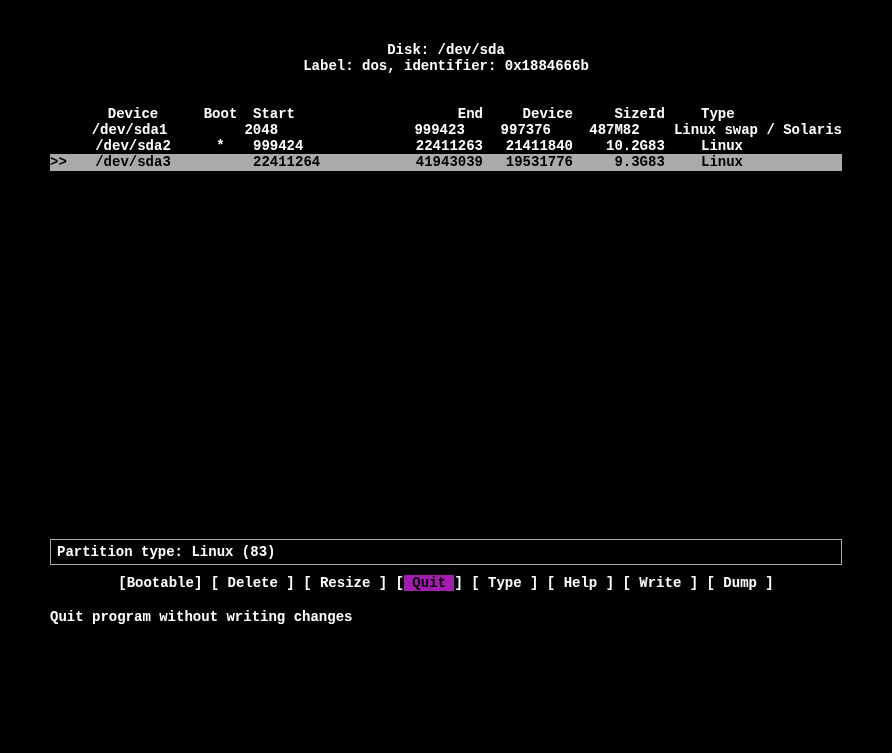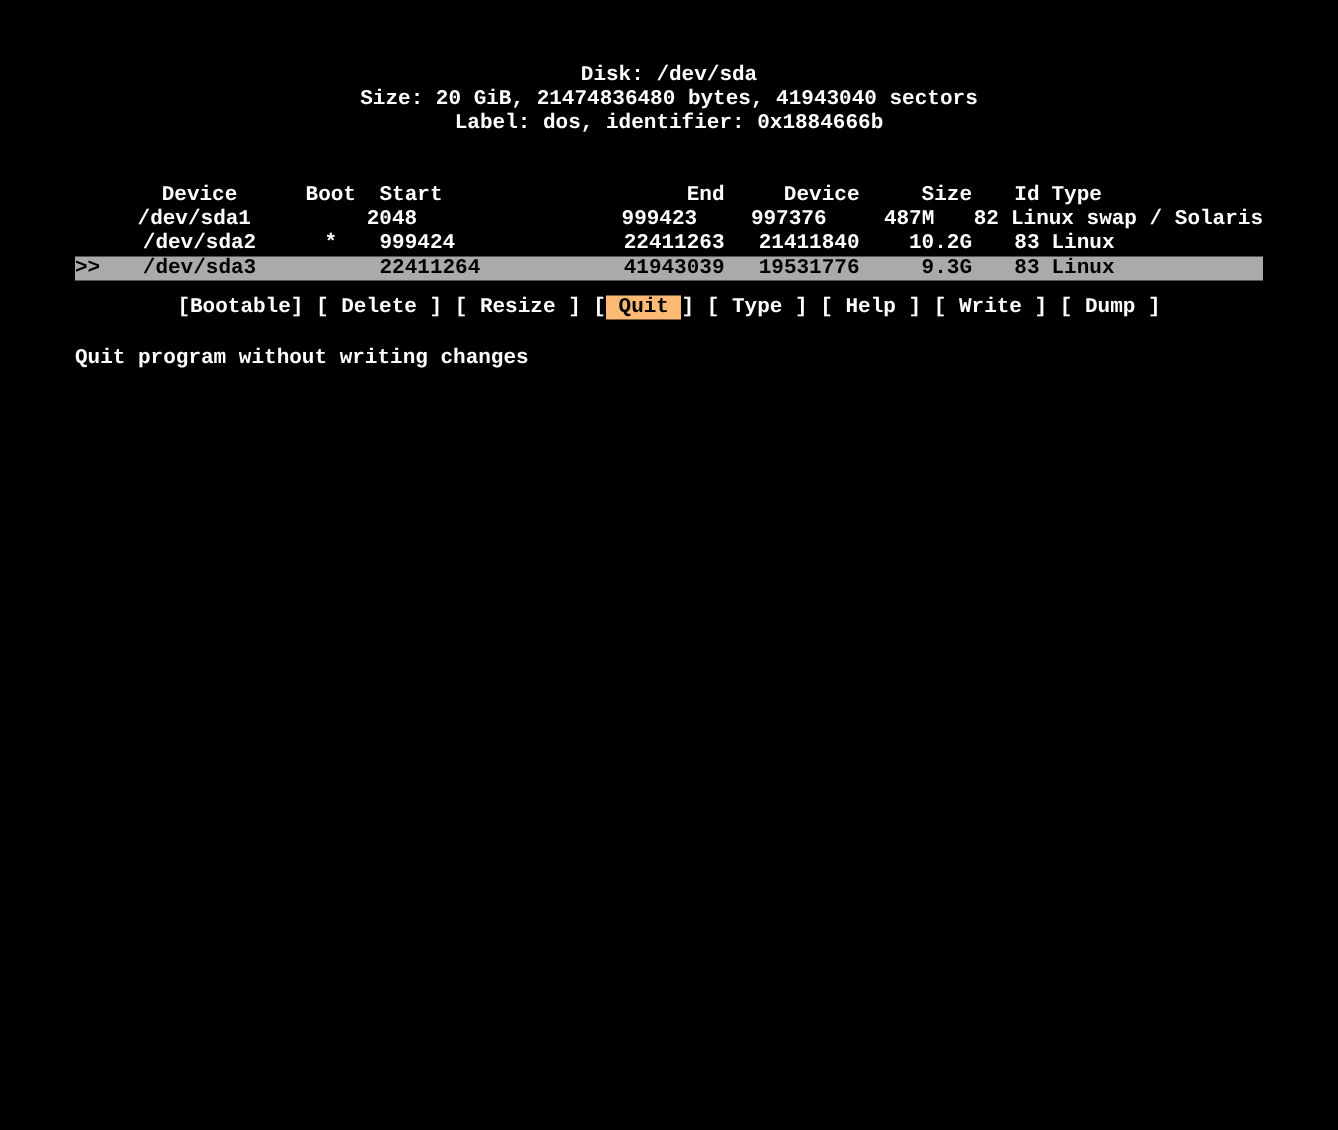--- a/index.html
+++ b/index.html
@@ -35,51 +35,50 @@
       background: #aaa;
       color: #000;
     }
     .col-pointer { width: 28px; text-align: left; }
     .col-device { width: 110px; text-align: center; }
     .col-boot { width: 65px; text-align: center; }
     .col-start { width: 140px; text-align: left; }
     .col-end { width: 90px; text-align: right; }
     .col-sectors { width: 90px; text-align: right; }
     .col-size { width: 75px; text-align: right; }
-    .col-id { width: 45px; text-align: right; }
+    .col-id { width: 45px; }
     .col-type { flex: 1; text-align: left; padding-left: 8px; }
     .status-box {
       border: 1px solid #aaa;
       margin-top: 368px;
       padding: 4px 6px;
       line-height: 1.2;
     }
     .menu {
       margin-top: 10px;
       text-align: center;
       white-space: nowrap;
     }
     .menu-item {
       display: inline;
     }
     .menu-item.selected .menu-inner {
-      background: #fdba74;
+      background: #a21caf;
       color: #000;
     }
     .hint {
       margin-top: 18px;
     }
   </style>
 </head>
 <body>
 
 <div class="container">
   <div class="header">
     <div>Disk: /dev/sda</div>
-    <div>Size: 20 GiB, 21474836480 bytes, 41943040 sectors</div>
     <div>Label: dos, identifier: 0x1884666b</div>
   </div>
 
   <div class="table">
     <div class="row">
       <span class="col-pointer"></span>
       <span class="col-device">Device</span>
       <span class="col-boot">Boot</span>
       <span class="col-start">Start</span>
       <span class="col-end">End</span>
@@ -88,17 +87,20 @@
       <span class="col-id">Id</span>
       <span class="col-type">Type</span>
     </div>
     <div id="partition-rows">
         <div class="row"><span class="col-pointer"></span><span class="col-device">/dev/sda1</span><span class="col-boot"></span><span class="col-start">2048</span><span class="col-end">999423</span><span class="col-sectors">997376</span><span class="col-size">487M</span><span class="col-id">82</span><span class="col-type">Linux swap / Solaris</span></div>
         <div class="row"><span class="col-pointer"></span><span class="col-device">/dev/sda2</span><span class="col-boot">*</span><span class="col-start">999424</span><span class="col-end">22411263</span><span class="col-sectors">21411840</span><span class="col-size">10.2G</span><span class="col-id">83</span><span class="col-type">Linux</span></div>
         <div class="row selected"><span class="col-pointer">&gt;&gt;</span><span class="col-device">/dev/sda3</span><span class="col-boot"></span><span class="col-start">22411264</span><span class="col-end">41943039</span><span class="col-sectors">19531776</span><span class="col-size">9.3G</span><span class="col-id">83</span><span class="col-type">Linux</span></div>
       </div>
   </div>
 
+  <div class="status-box">
+    <span>Partition type: Linux (83)</span>
+  </div>
 
   <div class="menu" id="menu-container"><span class="menu-item">[<span class="menu-inner">Bootable</span>]</span>  <span class="menu-item">[<span class="menu-inner"> Delete </span>]</span>  <span class="menu-item">[<span class="menu-inner"> Resize </span>]</span>  <span class="menu-item selected">[<span class="menu-inner">  Quit  </span>]</span>  <span class="menu-item">[<span class="menu-inner">  Type  </span>]</span>  <span class="menu-item">[<span class="menu-inner">  Help  </span>]</span>  <span class="menu-item">[<span class="menu-inner"> Write  </span>]</span>  <span class="menu-item">[<span class="menu-inner">  Dump  </span>]</span></div>
 
   <div class="hint">Quit program without writing changes</div>
 </div>
 
 </body></html>

